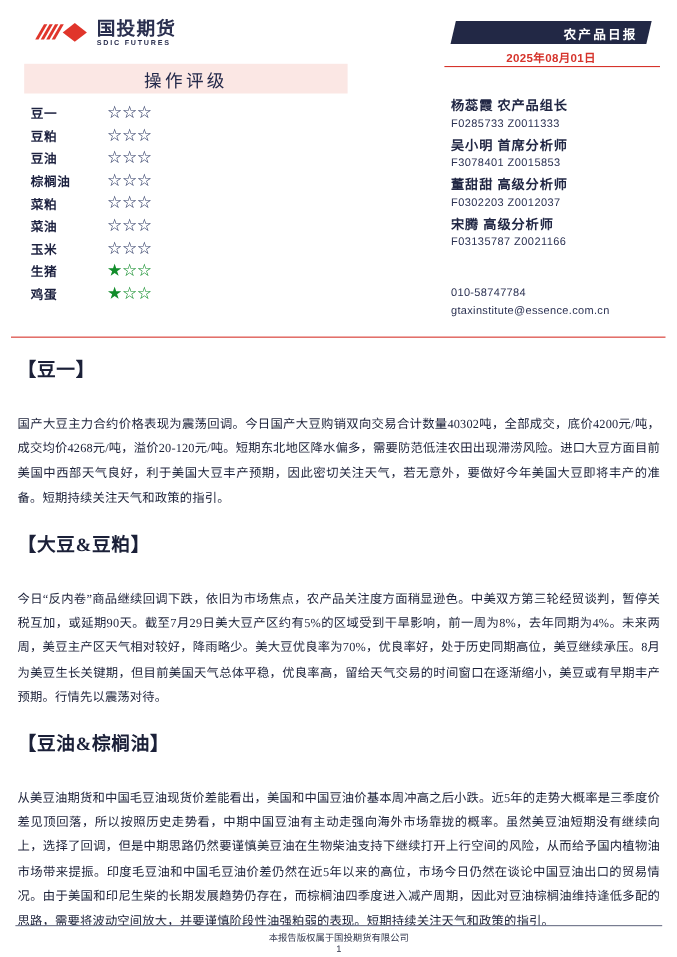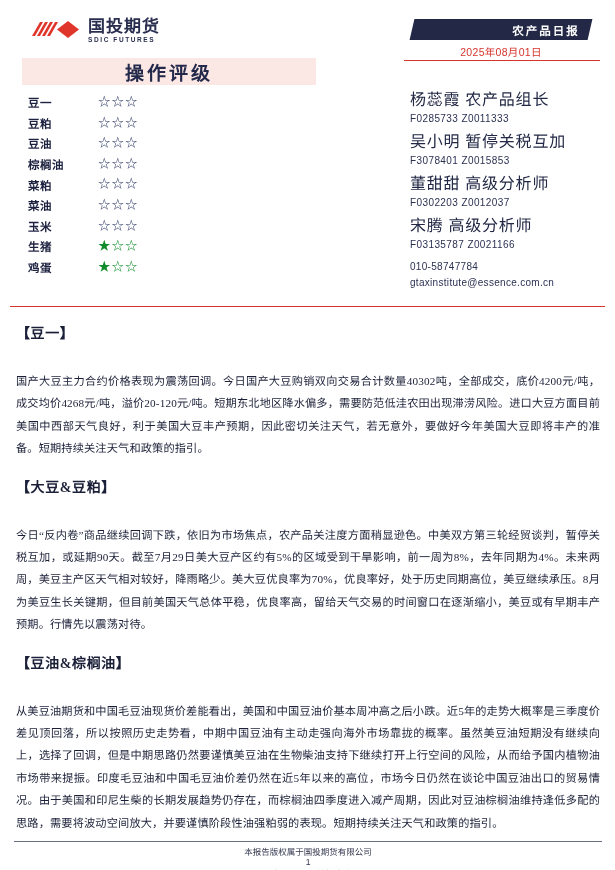--- a/index.html
+++ b/index.html
@@ -71,22 +71,22 @@
     top: 58px;
     width: 294px;
     height: 27px;
     background: #fbe7e4;
     display: flex;
     align-items: center;
     justify-content: center;
   }
   .rating-title {
     font-family: "Liberation Serif", serif;
-    font-weight: bold;
-    font-size: 19px;
+    font-weight: normal;
+    font-size: 16px;
     letter-spacing: 3px;
     color: #23294a;
   }
 
   .rating-list {
     position: absolute;
     left: 28px;
     top: 92px;
     width: 180px;
   }
@@ -141,43 +141,43 @@
     margin-left: 45px;
   }
   .date {
     position: absolute;
     left: 412px;
     top: 44px;
     width: 178px;
     text-align: center;
     color: #d6342c;
     font-family: "Liberation Sans", sans-serif;
-    font-weight: normal;
+    font-weight: bold;
     font-size: 10.5px;
     letter-spacing: 0.3px;
   }
   .date-rule {
     position: absolute;
     left: 404px;
     top: 60px;
     width: 196px;
     height: 1px;
     background: #d6342c;
   }
 
   .analysts {
     position: absolute;
     left: 410px;
     top: 82px;
     width: 200px;
   }
   .analyst-name {
     font-family: "Liberation Serif", serif;
-    font-weight: normal;
-    font-size: 16px;
+    font-weight: bold;
+    font-size: 12px;
     color: #222845;
     letter-spacing: 0.8px;
     margin-top: 4px;
     white-space: nowrap;
   }
   .analyst-code {
     font-family: "Liberation Sans", sans-serif;
     font-size: 10px;
     color: #2b3152;
     letter-spacing: 0.4px;
@@ -212,21 +212,21 @@
   .content {
     position: absolute;
     left: 16px;
     top: 322px;
     width: 584px;
   }
   .section { margin-bottom: 16px; }
   .section-title {
     font-family: "Liberation Serif", serif;
     font-weight: bold;
-    font-size: 14px;
+    font-size: 17px;
     color: #1b2038;
     letter-spacing: 0.6px;
     margin-bottom: 8px;
   }
   .section-body {
     font-family: "Liberation Serif", serif;
     font-size: 11.2px;
     line-height: 22.4px;
     color: #1b2038;
     text-align: justify;
@@ -366,21 +366,21 @@
       </div>
 
     <div class="banner"></div>
     <div class="banner-label">农产品日报</div>
     <div class="date">2025年08月01日</div>
     <div class="date-rule"></div>
 
     <div class="analysts" id="analyst-list">
         <div class="analyst-name">杨蕊霞  农产品组长</div>
         <div class="analyst-code">F0285733  Z0011333</div>
-        <div class="analyst-name">吴小明  暂停关税互加</div>
+        <div class="analyst-name">吴小明  首席分析师</div>
         <div class="analyst-code">F3078401  Z0015853</div>
         <div class="analyst-name">董甜甜  高级分析师</div>
         <div class="analyst-code">F0302203  Z0012037</div>
         <div class="analyst-name">宋腾  高级分析师</div>
         <div class="analyst-code">F03135787  Z0021166</div>
       </div>
 
     <div class="contact">
       <div class="contact-line">010-58747784</div>
       <div class="contact-line">gtaxinstitute@essence.com.cn</div>

